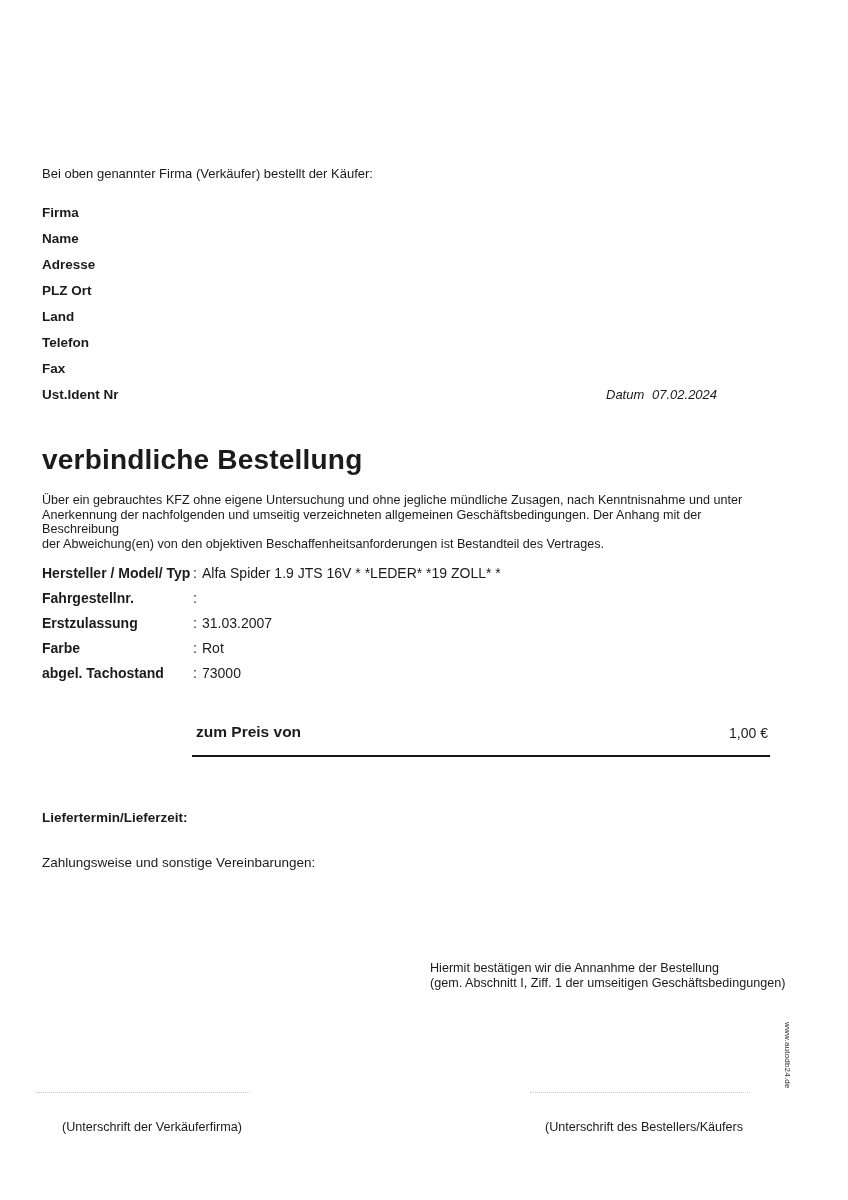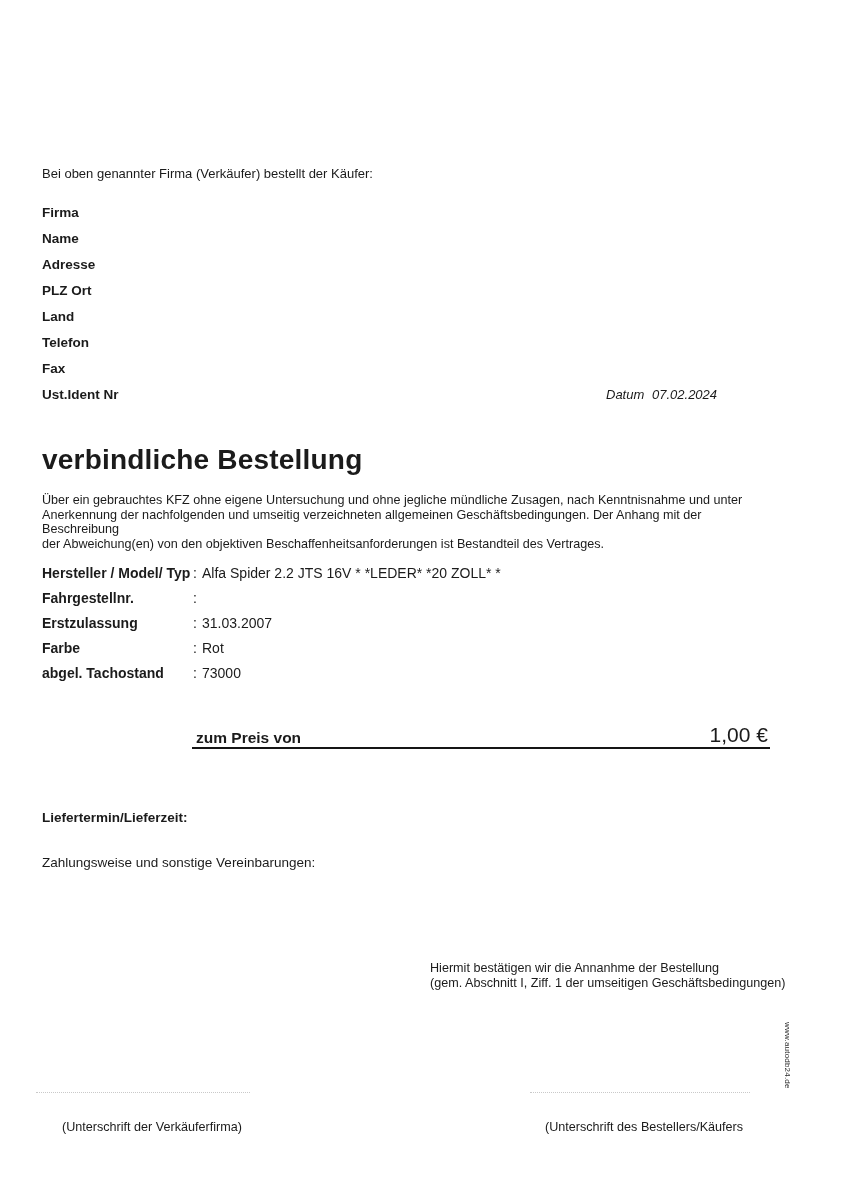--- a/index.html
+++ b/index.html
@@ -28,24 +28,24 @@
   .vehicle { left: 42px; top: 561px; }
   .vehicle-row { height: 25px; line-height: 25px; font-size: 14px; display: flex; }
   .vehicle-label { font-weight: bold; width: 151px; }
   .vehicle-colon { width: 9px; }
   .vehicle-value { white-space: nowrap; }
 
   .price-row {
     left: 192px; top: 723px; width: 578px;
     border-bottom: 2.5px solid #151515;
     display: flex; justify-content: space-between; align-items: flex-end;
-    padding: 0 2px 0 4px;
+    padding: 0 2px 14px 4px;
   }
   .price-label { font-weight: bold; font-size: 15.5px; }
-  .price-value { font-size: 21px; }
+  .price-value { font-size: 14px; }
 
   .delivery { left: 42px; top: 810px; font-weight: bold; font-size: 13.5px; }
   .payment  { left: 42px; top: 843px; font-size: 13.5px; margin-top: 12px; }
 
   .confirmation { left: 430px; top: 961px; font-size: 12.6px; line-height: 15px; white-space: pre-line; }
 
   .watermark {
     left: 783px; top: 1022px; height: 70px;
     writing-mode: vertical-rl;
     font-size: 8px; letter-spacing: 0.2px; color: #2a2a2a;
@@ -83,21 +83,21 @@
 <div class="abs doc-title">verbindliche Bestellung</div>
 
 <div class="abs terms">Über ein gebrauchtes KFZ ohne eigene Untersuchung und ohne jegliche mündliche Zusagen, nach Kenntnisnahme und unter
 Anerkennung der nachfolgenden und umseitig verzeichneten allgemeinen Geschäftsbedingungen. Der Anhang mit der Beschreibung
 der Abweichung(en) von den objektiven Beschaffenheitsanforderungen ist Bestandteil des Vertrages.</div>
 
 <div class="abs vehicle">
   <div class="vehicle-row">
     <span class="vehicle-label">Hersteller / Model/ Typ</span>
     <span class="vehicle-colon">:</span>
-    <span class="vehicle-value">Alfa Spider 2.2 JTS 16V * *LEDER* *20 ZOLL* *</span>
+    <span class="vehicle-value">Alfa Spider 1.9 JTS 16V * *LEDER* *19 ZOLL* *</span>
   </div>
   <div class="vehicle-row">
     <span class="vehicle-label">Fahrgestellnr.</span>
     <span class="vehicle-colon">:</span>
   </div>
   <div class="vehicle-row">
     <span class="vehicle-label">Erstzulassung</span>
     <span class="vehicle-colon">:</span>
     <span class="vehicle-value">31.03.2007</span>
   </div>

